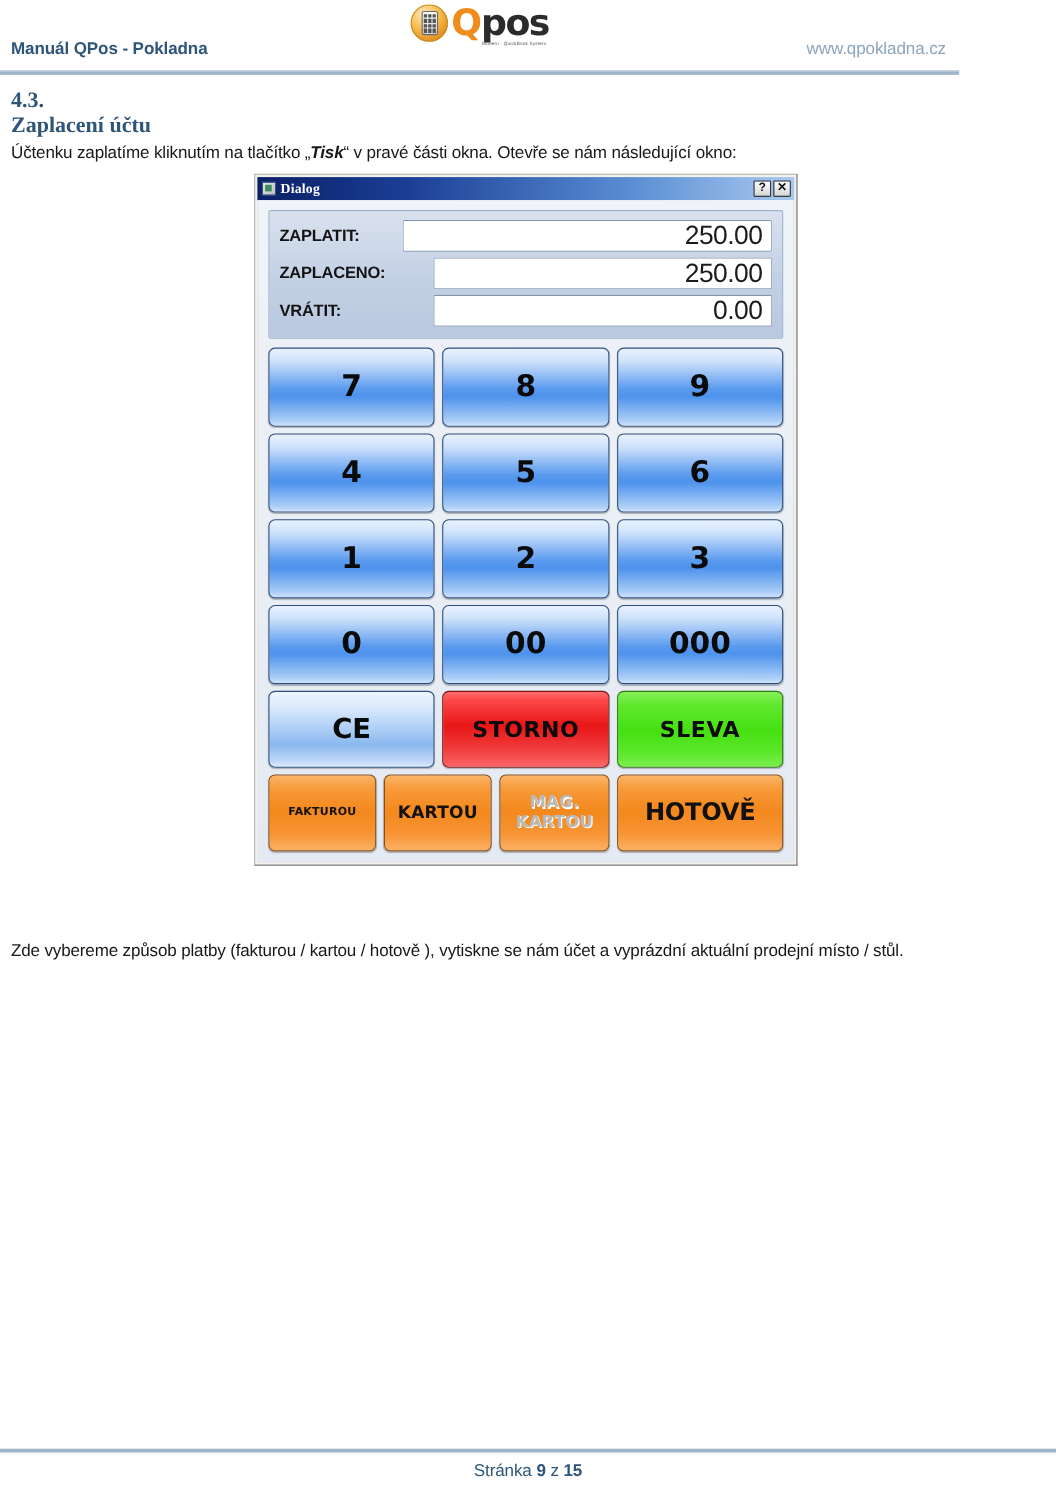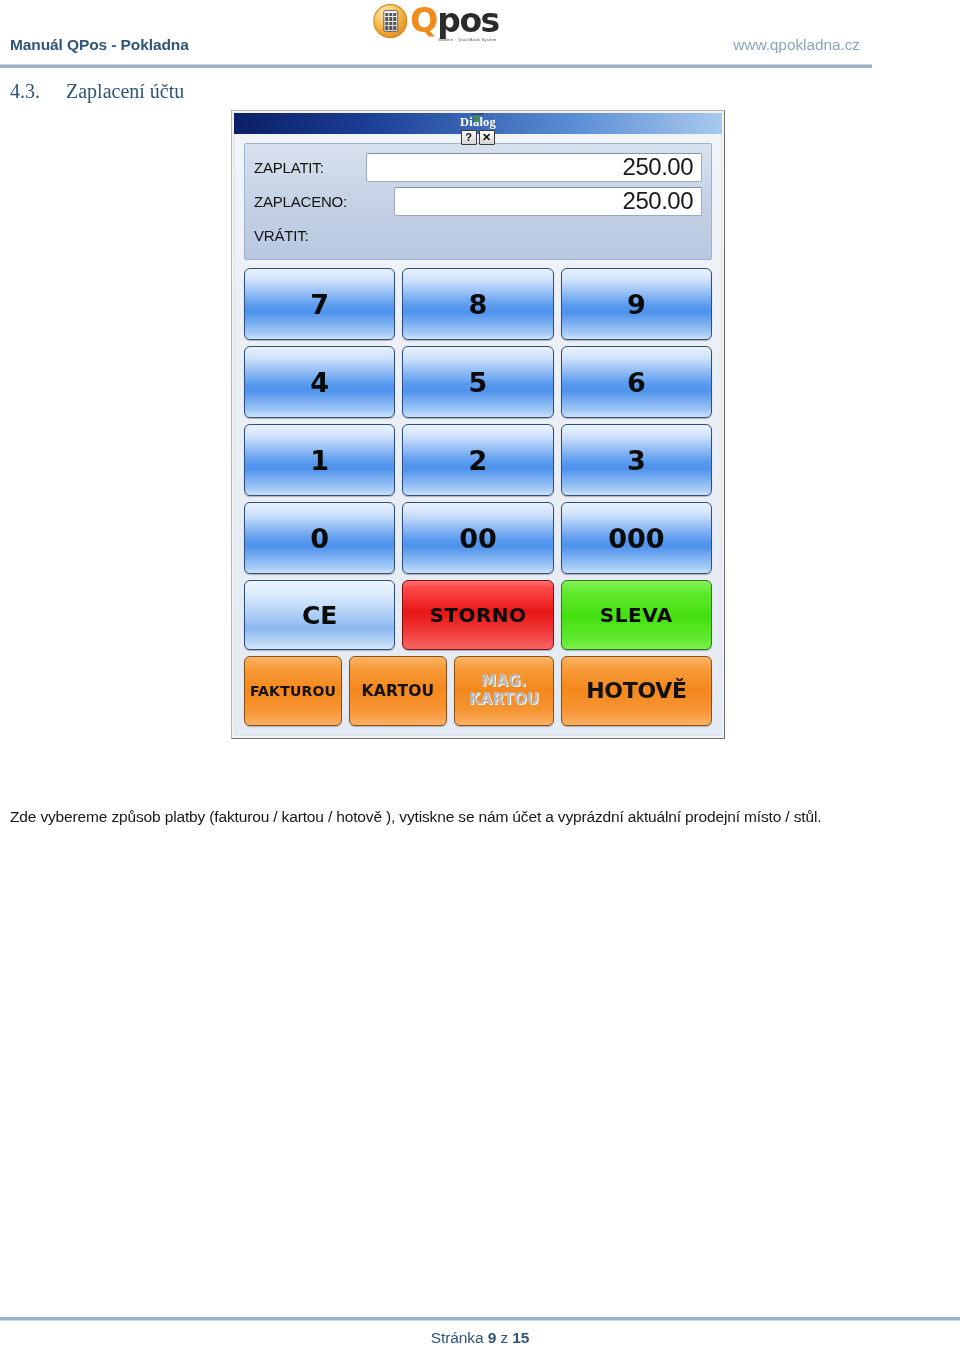--- a/index.html
+++ b/index.html
@@ -103,21 +103,22 @@
   }
 
   
   .content{ position:relative; padding:0 10px; }
 
   .sec-head{
     display:flex;
     align-items:baseline;
     margin-top:14px;
     color:#2f5579;
-    font-weight:normal;
+    font-weight:bold;
+    flex-direction:column;
   }
   .sec-num{ font-size:20px; font-family:"Liberation Serif", serif; min-width:56px;}
   .sec-title{ font-size:20px; font-family:"Liberation Serif", serif;}
 
   .para{
     font-size:15.5px;
     color:#171717;
     line-height:1.35;
     margin-top:4px;
     letter-spacing:-0.15px;
@@ -139,21 +140,20 @@
     border-bottom-color:#6f6f6f;
     box-sizing:border-box;
     padding:2px;
   }
   .titlebar{
     height:21px;
     background:linear-gradient(to right,#0a1f66 0%,#1b3f96 28%,#5b8ed4 70%,#a9c9ee 100%);
     display:flex;align-items:center;
     padding:0 2px;
     box-sizing:border-box;
-    flex-direction:column;
   }
   .tb-icon{
     width:13px;height:13px;
     background:linear-gradient(135deg,#e9e9e9 0%,#bdbdbd 100%);
     border:1px solid #39507c;
     margin:0 4px 0 2px;
     position:relative;box-sizing:border-box;
   }
   .tb-icon::after{
     content:"";position:absolute;
@@ -200,21 +200,21 @@
   }
   .frow{
     display:flex;
     align-items:center;
     height:32px;
   }
   .frow + .frow{ margin-top:2px;gap:28px; }
   .flabel{
     width:112px;
     font-size:15px;
-    font-weight:normal;
+    font-weight:bold;
     color:#131313;
     font-family:"Liberation Sans", sans-serif;
     letter-spacing:-0.2px;
   }
   .finput{
     flex:1;
     height:29px;
     background:#ffffff;
     border:1px solid #9aa9bd;
     border-top-color:#8593a8;
@@ -270,21 +270,21 @@
     border:1px solid #8a4f12;
     border-radius:6px;
     background:linear-gradient(to bottom,#fbb568 0%,#f79a38 18%,#f3881d 48%,#f79433 78%,#fbb165 100%);
     display:flex;align-items:center;justify-content:center;
     text-align:center;
     font-weight:bold;
     color:#111;
     box-shadow:0 1px 1px rgba(0,0,0,.25);
     box-sizing:border-box;
     font-family:"DejaVu Sans", sans-serif;
-    font-size:14px;
+    font-size:10px;
     letter-spacing:0.2px;
     line-height:1.18;
     cursor:pointer;
   }
   .pkey.w1{ flex:0 0 98px; }
   .pkey.w2{ flex:0 0 98px; font-size:15.5px;}
   .pkey.disabled{
     flex:0 0 100px;
     color:#b9b9b9;
     text-shadow:1px 1px 0 #ffffff;
@@ -347,20 +347,23 @@
   <div class="hdr-rule"></div>
 </div>
 
 <div class="content">
 
   <div class="sec-head">
     <span class="sec-num">4.3.</span>
     <span class="sec-title">Zaplacení účtu</span>
   </div>
 
+  <div class="para">
+    <span>Účtenku zaplatíme kliknutím na tlačítko „</span><span class="ital">Tisk</span><span>“ v pravé části okna. Otevře se nám následující okno:</span>
+  </div>
 
   <div class="dialog-area">
     <div class="dialog">
 
       <div class="titlebar">
         <div class="tb-icon"></div>
         <div class="tb-title">Dialog</div>
         <div class="tb-btns">
           <div class="tb-btn">?</div>
           <div class="tb-btn">✕</div>
@@ -373,20 +376,21 @@
           <div class="frow">
             <div class="flabel">ZAPLATIT:</div>
             <div class="finput">250.00</div>
           </div>
           <div class="frow">
             <div class="flabel">ZAPLACENO:</div>
             <div class="finput">250.00</div>
           </div>
           <div class="frow">
             <div class="flabel">VRÁTIT:</div>
+            <div class="finput">0.00</div>
           </div>
         </div>
 
         <div class="keypad">
           <div class="krow">
             <div class="key">7</div>
             <div class="key">8</div>
             <div class="key">9</div>
           </div>
           <div class="krow">

